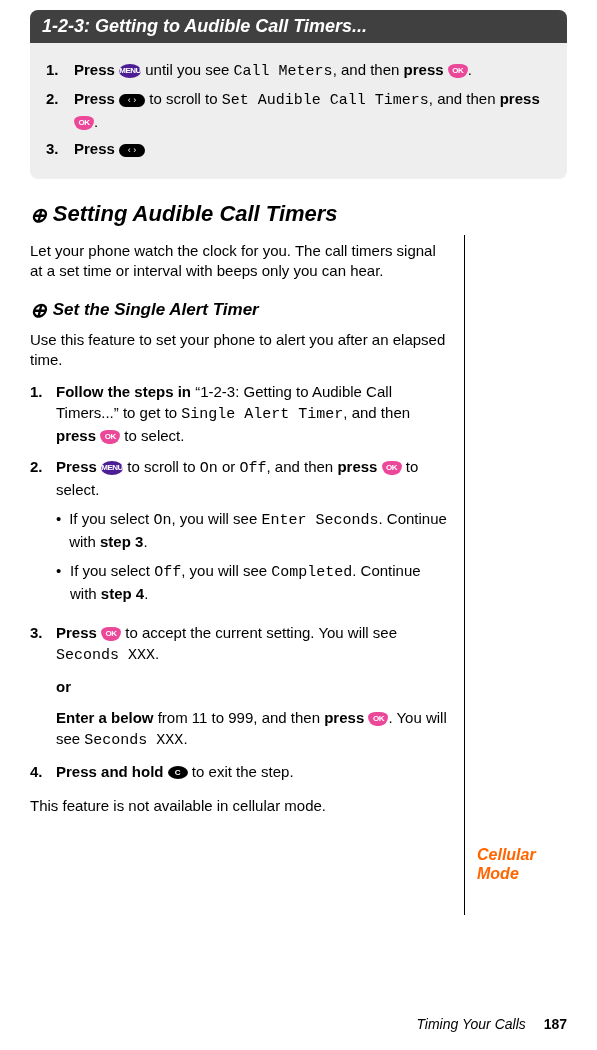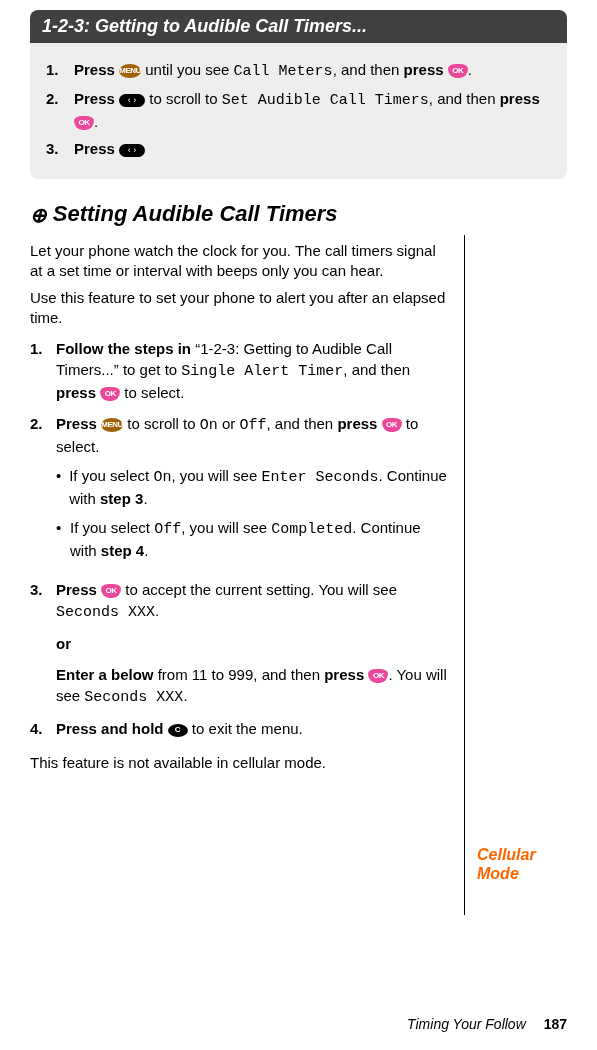--- a/index.html
+++ b/index.html
@@ -42,21 +42,21 @@
     font-weight: bold;
     min-width: 28px;
   }
   .step-body {
     flex: 1;
   }
   .menu-pill {
     display: inline-flex;
     align-items: center;
     justify-content: center;
-    background: #a16207;
+    background: #4c1d95;
     color: #fff;
     font-size: 8px;
     font-weight: bold;
     border-radius: 50%;
     width: 22px;
     height: 14px;
     vertical-align: middle;
     letter-spacing: -0.5px;
   }
   .ok-shield {
@@ -230,20 +230,23 @@
   </div>
 
   <h2 class="sect-title">
     <span class="globe">⊕</span><span>Setting Audible Call Timers</span>
   </h2>
 
   <div class="two-col">
     <div class="left-col">
       <div class="body-text">Let your phone watch the clock for you. The call timers signal at a set time or interval with beeps only you can hear.</div>
 
+      <h3 class="sub-title">
+        <span class="globe">⊕</span><span>Set the Single Alert Timer</span>
+      </h3>
 
       <div class="body-text">Use this feature to set your phone to alert you after an elapsed time.</div>
 
       <ul class="numlist">
         <li>
           <div class="ln">1.</div>
           <div class="lb">
             <b>Follow the steps in </b><span>“1-2-3: Getting to Audible Call Timers...” to get to </span><span class="lcd">Single Alert Timer</span><span>, and then </span><b>press </b><span class="ok-shield">OK</span><span> to select.</span>
           </div>
         </li>
@@ -272,33 +275,33 @@
           <div class="ln">3.</div>
           <div class="lb">
             <b>Press </b><span class="ok-shield">OK</span><span> to accept the current setting. You will see </span><span class="lcd">Seconds XXX</span><span>.</span>
             <div style="margin:10px 0;"><b>or</b></div>
             <b>Enter a below</b><span> from 11 to 999, and then </span><b>press </b><span class="ok-shield">OK</span><span>. You will see </span><span class="lcd">Seconds XXX</span><span>.</span>
           </div>
         </li>
         <li>
           <div class="ln">4.</div>
           <div class="lb">
-            <b>Press and hold </b><span class="c-oval">C</span><span> to exit the menu.</span>
+            <b>Press and hold </b><span class="c-oval">C</span><span> to exit the step.</span>
           </div>
         </li>
       </ul>
 
       <div class="body-text" style="margin-top:14px;">This feature is not available in cellular mode.</div>
     </div>
 
     <div class="right-col">
       <div style="height:116px;"></div>
       <div style="height:494px;"></div>
       <div class="mode-label-cell">Cellular Mode</div>
     </div>
   </div>
 
 </div>
 
 <div class="footer">
-  <span>Timing Your Follow</span>
+  <span>Timing Your Calls</span>
   <span class="pg">187</span>
 </div>
 
 </body></html>

